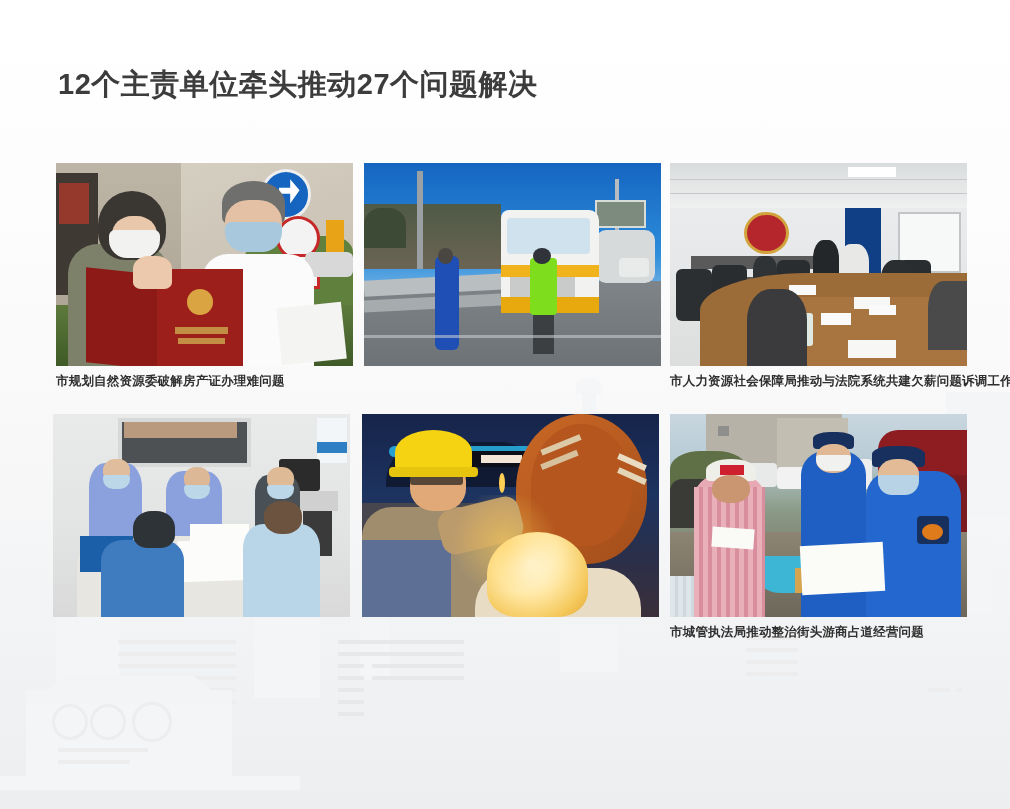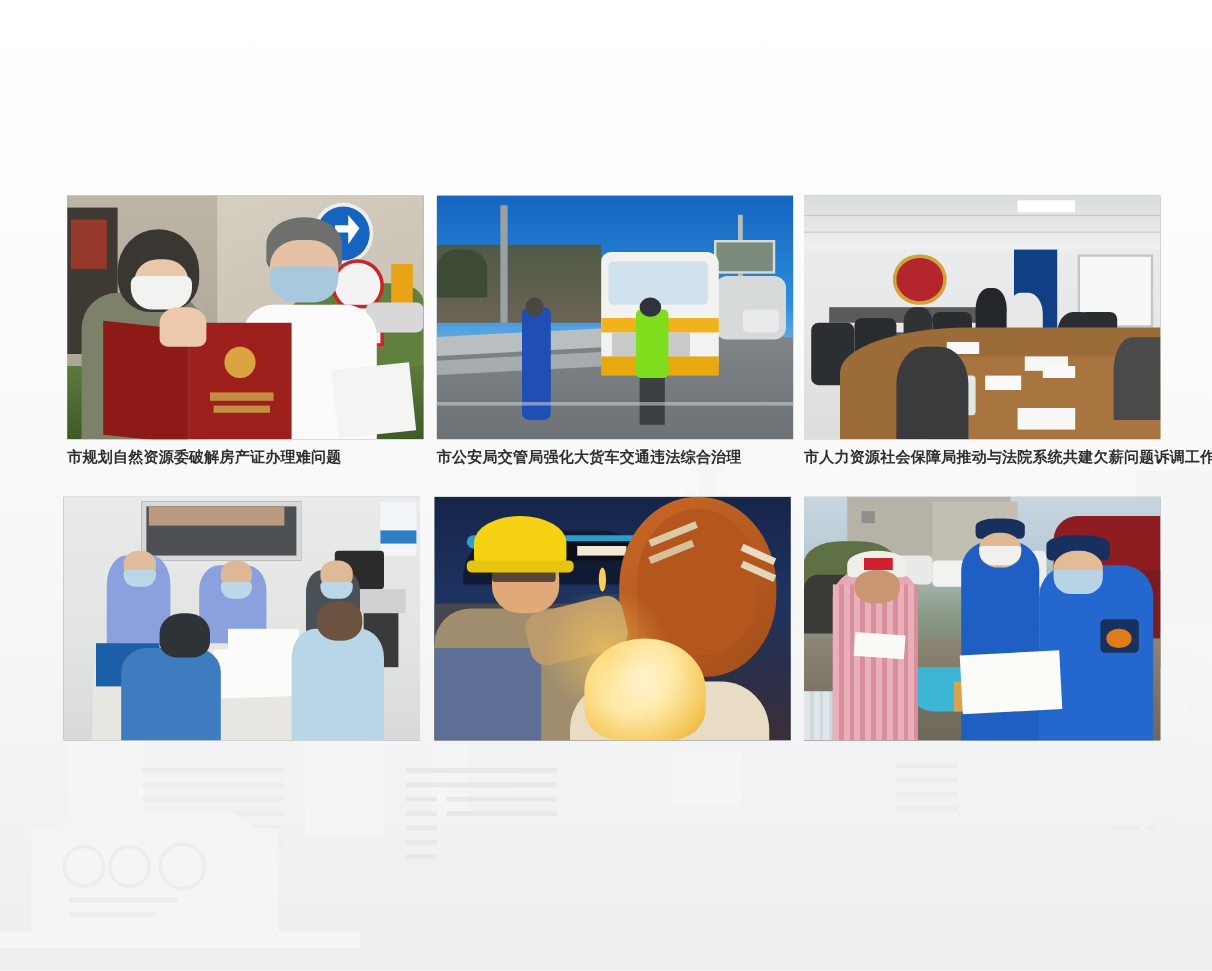--- a/index.html
+++ b/index.html
@@ -307,20 +307,23 @@
     <div class="wm wm-roof" style="left:44px; top:676px; width:170px; height:16px; clip-path:polygon(12% 0,88% 0,100% 100%,0 100%);"></div>
     <div class="wm wm-rect-light" style="left:26px; top:704px; width:206px; height:72px;"></div>
     <div class="wm wm-circle" style="left:52px; top:704px; width:30px; height:30px;"></div>
     <div class="wm wm-circle" style="left:90px; top:704px; width:30px; height:30px;"></div>
     <div class="wm wm-circle" style="left:132px; top:702px; width:34px; height:34px;"></div>
     <div class="wm wm-line" style="left:58px; top:748px; width:90px;"></div>
     <div class="wm wm-line" style="left:58px; top:760px; width:72px;"></div>
     <div class="wm wm-rect-light" style="left:0px; top:776px; width:300px; height:14px;"></div>
   </div>
 
+  <div id="title-wrap">
+    <h1 id="page-title">12个主责单位牵头推动27个问题解决</h1>
+  </div>
 
   <div class="card" style="left:56px; top:163px; width:297px;">
     <div class="photo" style="width:297px; height:203px;">
       <div class="fill p1-bg"></div>
       <div class="layer p1-wall"></div>
       <div class="layer p1-darkdoor"></div>
       <div class="layer p1-redposter"></div>
       <div class="layer p1-hedge2"></div>
       <div class="layer p1-hedge"></div>
       <div class="layer p1-sign-blue"></div>
@@ -366,21 +369,20 @@
       <div class="layer p2-truck-grill"></div>
       <div class="layer p2-truck-bumper"></div>
       <div class="layer p2-car"></div>
       <div class="layer p2-worker-blue"></div>
       <div class="layer p2-worker-bluehead"></div>
       <div class="layer p2-worker-legs"></div>
       <div class="layer p2-worker-vest"></div>
       <div class="layer p2-worker-head"></div>
       <div class="layer p2-roadline"></div>
     </div>
-    <div class="caption">市公安局交管局强化大货车交通违法综合治理</div>
   </div>
 
   <div class="card" style="left:670px; top:163px; width:297px;">
     <div class="photo" style="width:297px; height:203px;">
       <div class="fill p3-wall"></div>
       <div class="layer p3-ceiling"></div>
       <div class="layer p3-ceilgrid1"></div>
       <div class="layer p3-ceilgrid2"></div>
       <div class="layer p3-light"></div>
       <div class="layer p3-emblem"></div>
@@ -496,15 +498,16 @@
       <div class="layer p6-off1mask"></div>
       <div class="layer p6-off2"></div>
       <div class="layer p6-off2cap"></div>
       <div class="layer p6-off2face"></div>
       <div class="layer p6-off2mask"></div>
       <div class="layer p6-badge"></div>
       <div class="layer p6-badge-in"></div>
       <div class="layer p6-clipboard"></div>
       <div class="layer p6-docs"></div>
     </div>
+    <div class="caption">市城管执法局推动整治街头游商占道经营问题</div>
   </div>
 
 </div>
 
 </body></html>

